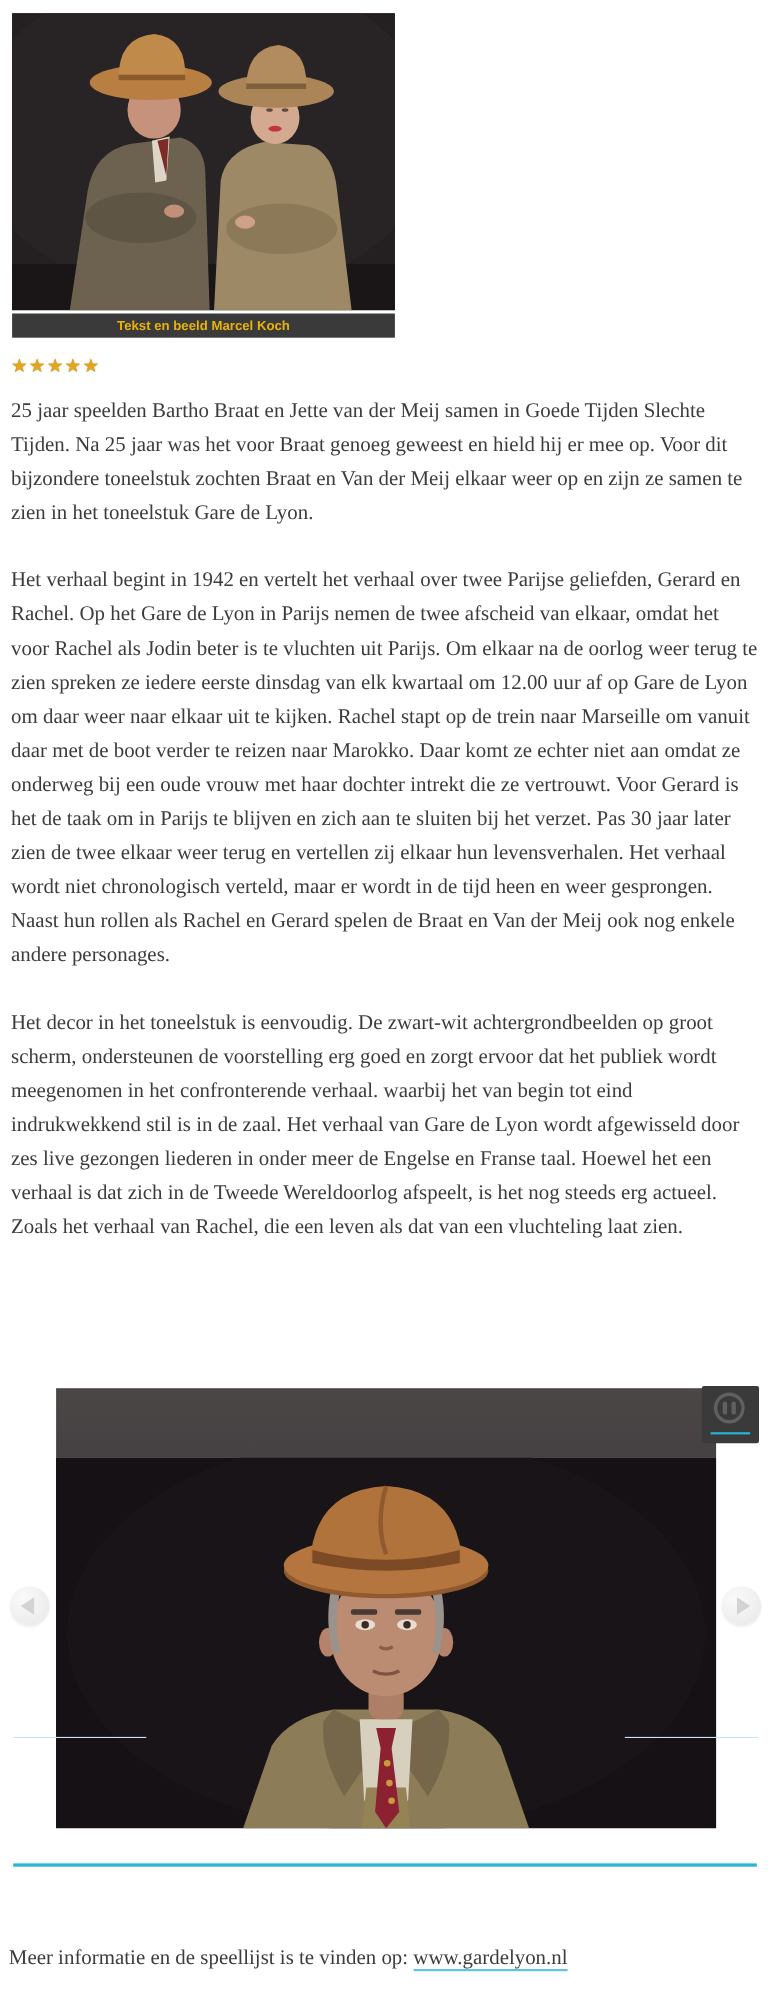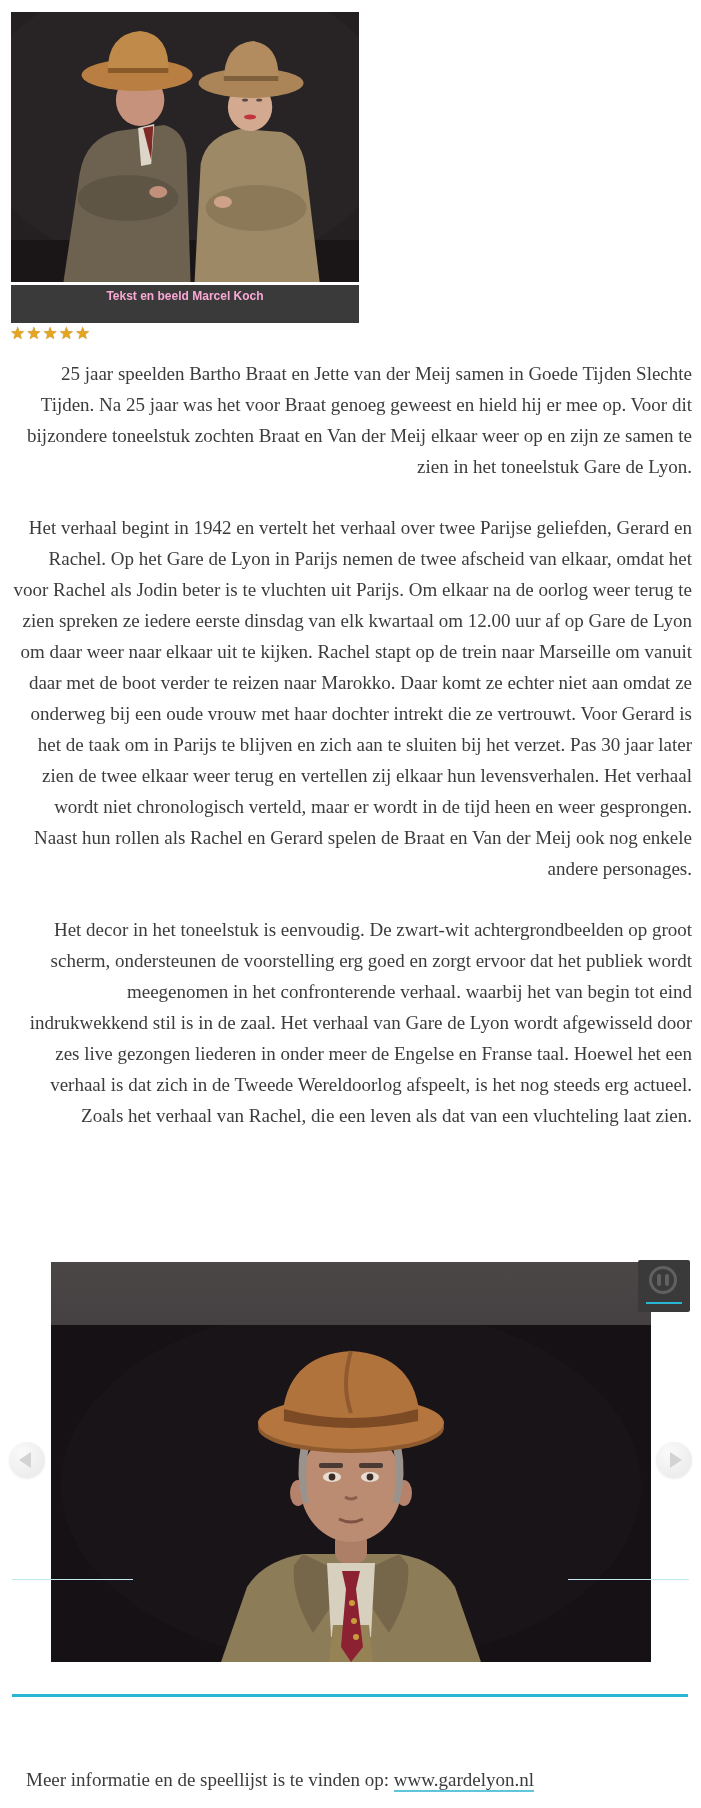--- a/index.html
+++ b/index.html
@@ -8,34 +8,34 @@
     position:relative; width:701px; height:1808px; margin:0 auto;
     background:#ffffff; overflow:hidden;
     font-family:"Liberation Serif","DejaVu Serif",serif;
     color:#3c3c3c;
   }
   
   .hero { position:absolute; top:12px; left:11px; width:348px; }
   .hero-photo { width:348px; height:270px; background:#242021; display:block; }
   .hero-photo svg { display:block; width:100%; height:100%; }
   .hero-caption {
-    margin-top:3px; height:38px; background:#3a3a3a; color:#f9a8d4;
+    margin-top:3px; height:22px; background:#3a3a3a; color:#eab308;
     font-family:"Liberation Sans","DejaVu Sans",sans-serif;
     font-size:12px; font-weight:700; line-height:22px; text-align:center;
   }
   
   .rating {
     position:absolute; top:323px; left:10px;
     font-family:"DejaVu Sans",sans-serif;
     font-size:17px; letter-spacing:1px; color:#e5a51e;
     text-shadow:0 0 1px #9a6d08;
   }
   
   .article { position:absolute; top:358px; left:10px; width:682px; }
-  .article p { font-size:19px; line-height:31px; margin-bottom:30px; color:#3c3c3c;text-align:right; }
+  .article p { font-size:19px; line-height:31px; margin-bottom:30px; color:#3c3c3c; }
   
   .slider { position:absolute; top:1262px; left:0; width:701px; height:400px; }
   .slide { position:absolute; left:51px; top:0; width:600px; height:400px; }
   .slide-topband {
     height:63px; width:100%;
     background:linear-gradient(#4b4747,#454142);
   }
   .slide-photo { width:600px; height:337px; background:#161114; }
   .slide-photo svg { display:block; width:100%; height:100%; }
   .pause-btn {
@@ -60,21 +60,21 @@
   .nav-prev { left:9px; }
   .nav-next { right:9px; }
   .tri { position:absolute; top:10px; width:0; height:0; border-top:8px solid transparent; border-bottom:8px solid transparent; }
   .tri-left  { left:10px; border-right:12px solid #d3d3d3; }
   .tri-right { left:14px; border-left:12px solid #d3d3d3; }
   .ctrl-line { position:absolute; top:317px; width:121px; height:1px; background:#c4e8f1; z-index:3; }
   .ctrl-line-left { left:12px; }
   .ctrl-line-right { right:12px; }
   
   .divider { position:absolute; top:1694px; left:12px; width:676px; height:3px; background:#29b6d2; border:none; }
-  .footer-line { position:absolute; top:1764px; left:26px; font-size:19px; line-height:31px; color:#3c3c3c; }
+  .footer-line { position:absolute; top:1764px; left:8px; font-size:19px; line-height:31px; color:#3c3c3c; }
   .footer-line a {
     color:#3c3c3c; text-decoration:none; border-bottom:2px solid #5ec5da; cursor:pointer;
   }
 </style>
 </head>
 <body>
 
 <div class="page">
 
   <figure class="hero">

